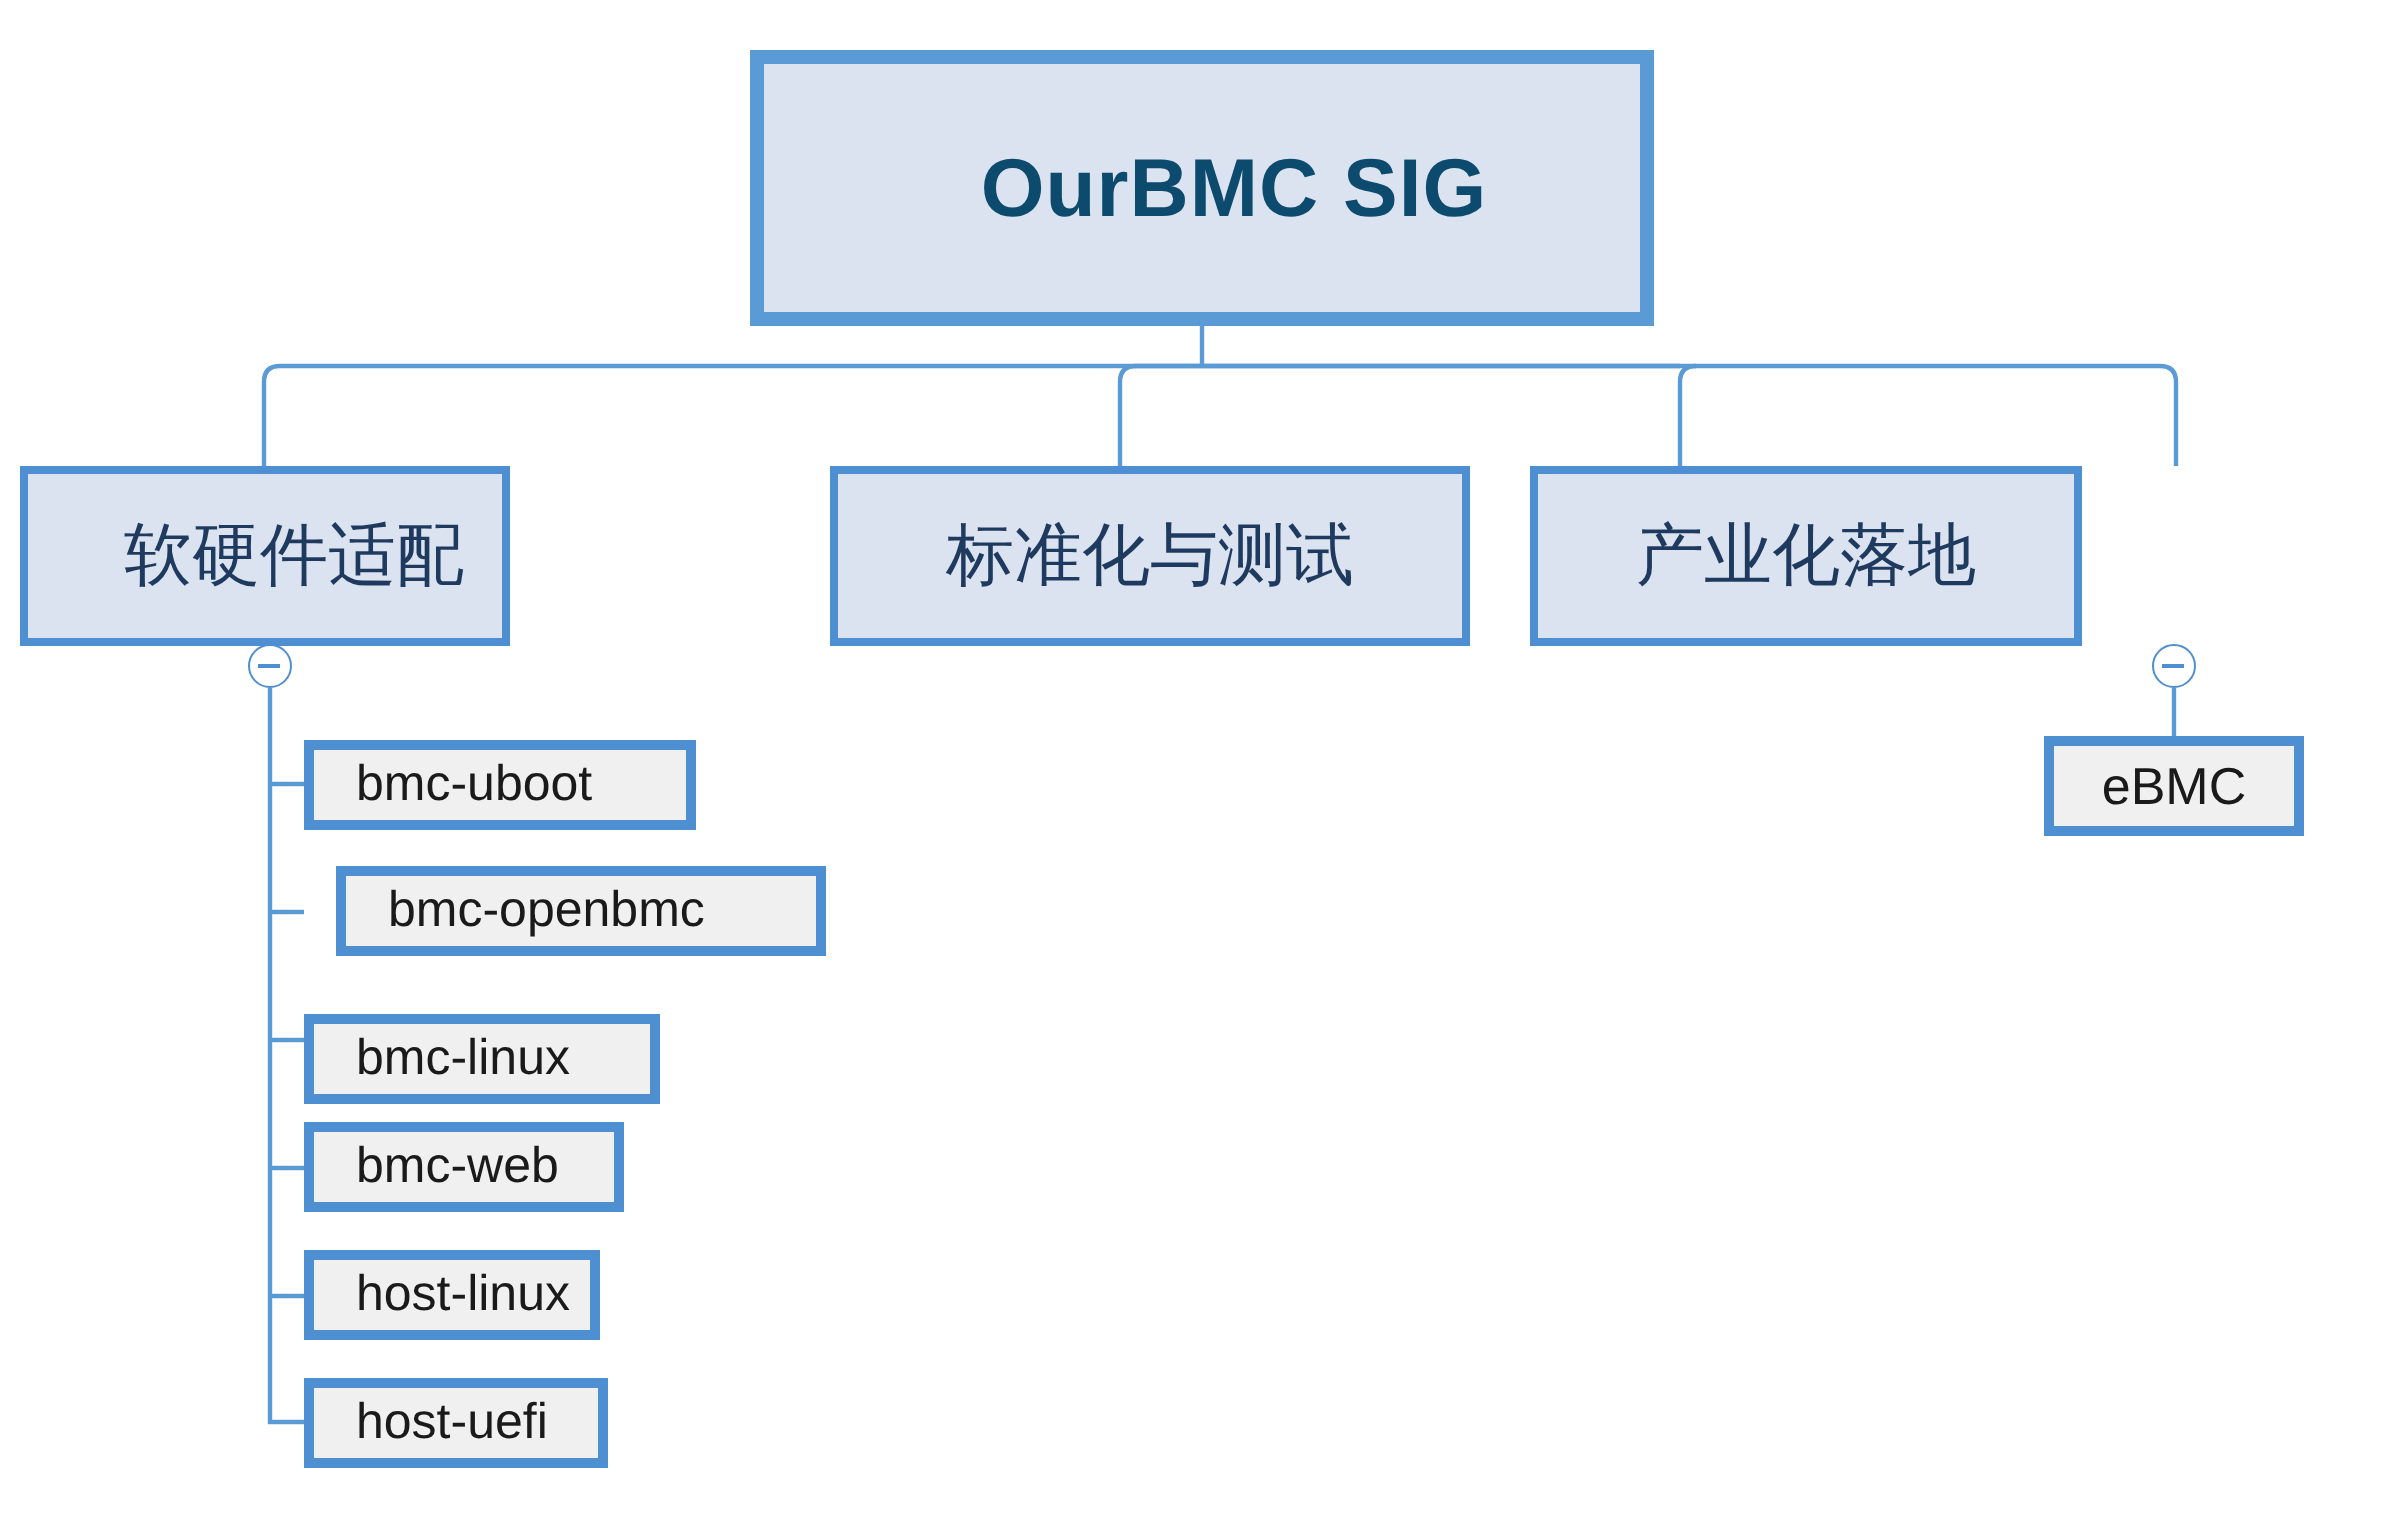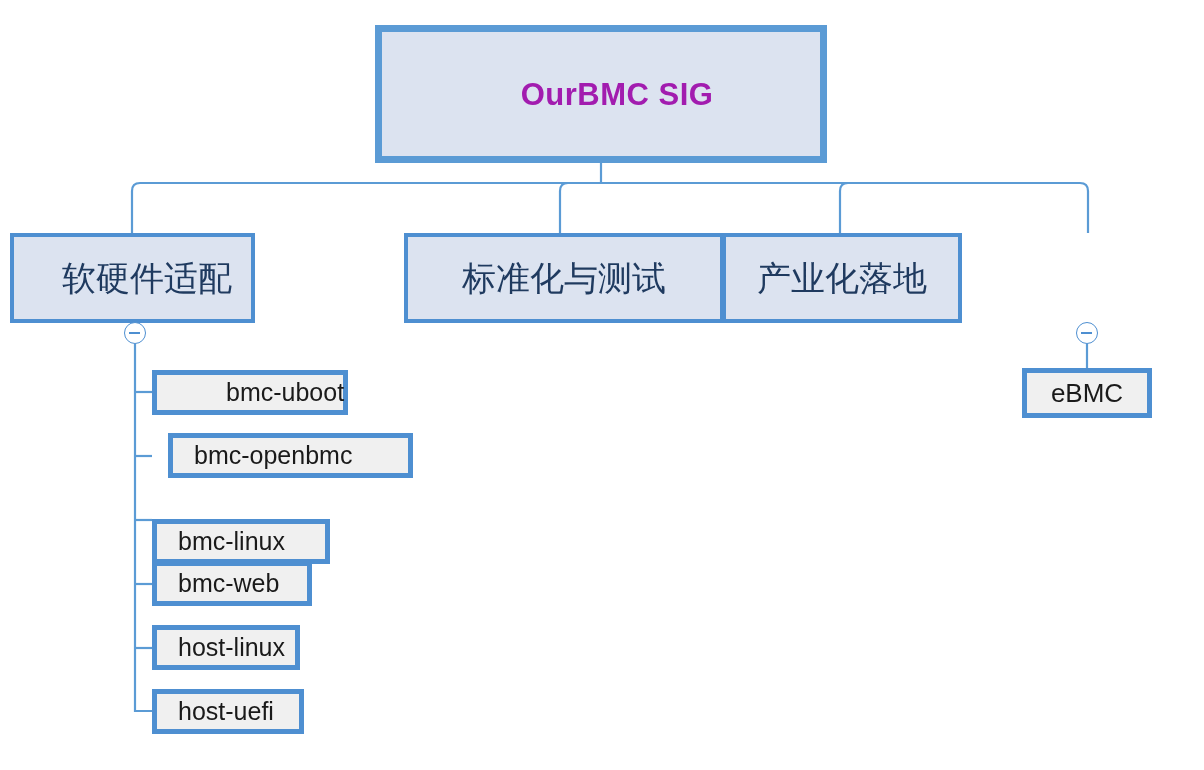--- a/index.html
+++ b/index.html
@@ -37,67 +37,67 @@
   .node-root {
     left: 375px;
     top: 25px;
     width: 452px;
     height: 138px;
     border: 7px solid #5B9BD5;
     background: #DCE3F0;
     justify-content: center;
   }
   .node-root .node-label {
-    font-size: 31px;
+    font-size: 41px;
     font-weight: bold;
-    color: #a21caf;
+    color: #0c4a6e;
     letter-spacing: 0.5px;
     line-height: 1;
     margin-left: 32px;
   }
 
   
   .node-l2 {
     top: 233px;
     height: 90px;
     border: 4px solid #4E8FD1;
     background: #DCE3F0;
     justify-content: center;
   }
   .node-l2 .node-label {
     font-size: 34px;
     color: #1F3A5F;
     line-height: 1;
   }
 
   .l2-0 { left: 10px;   width: 245px; padding-left: 29px; }
-  .l2-1 { left: 404px;  width: 320px; }
-  .l2-2 { left: 722px;  width: 240px; }
+  .l2-1 { left: 415px;  width: 320px; }
+  .l2-2 { left: 765px;  width: 276px; }
   .l2-3 { left: 987px;  width: 201px; }
 
   
   .node-leaf {
     border: 5px solid #4E8FD1;
     background: #F0F0F0;
     height: 45px;
     justify-content: flex-start;
   }
   .node-leaf .node-label {
     font-size: 25px;
     color: #1a1a1a;
     padding-left: 21px;
     line-height: 1;
     white-space: nowrap;
   }
 
   .leaf-left { left: 152px; }
 
-  .leaf-0 { top: 370px; width: 196px; padding-left: 48px; }
+  .leaf-0 { top: 370px; width: 196px; }
   .leaf-1 { top: 433px; width: 245px; margin-left: 16px; }
-  .leaf-2 { top: 519px; width: 178px; }
+  .leaf-2 { top: 507px; width: 178px; }
   .leaf-3 { top: 561px; width: 160px; }
   .leaf-4 { top: 625px; width: 148px; text-align: right; }
   .leaf-5 { top: 689px; width: 152px; }
 
   .node-ebmc {
     left: 1022px;
     top: 368px;
     width: 130px;
     height: 50px;
     border: 5px solid #4E8FD1;

